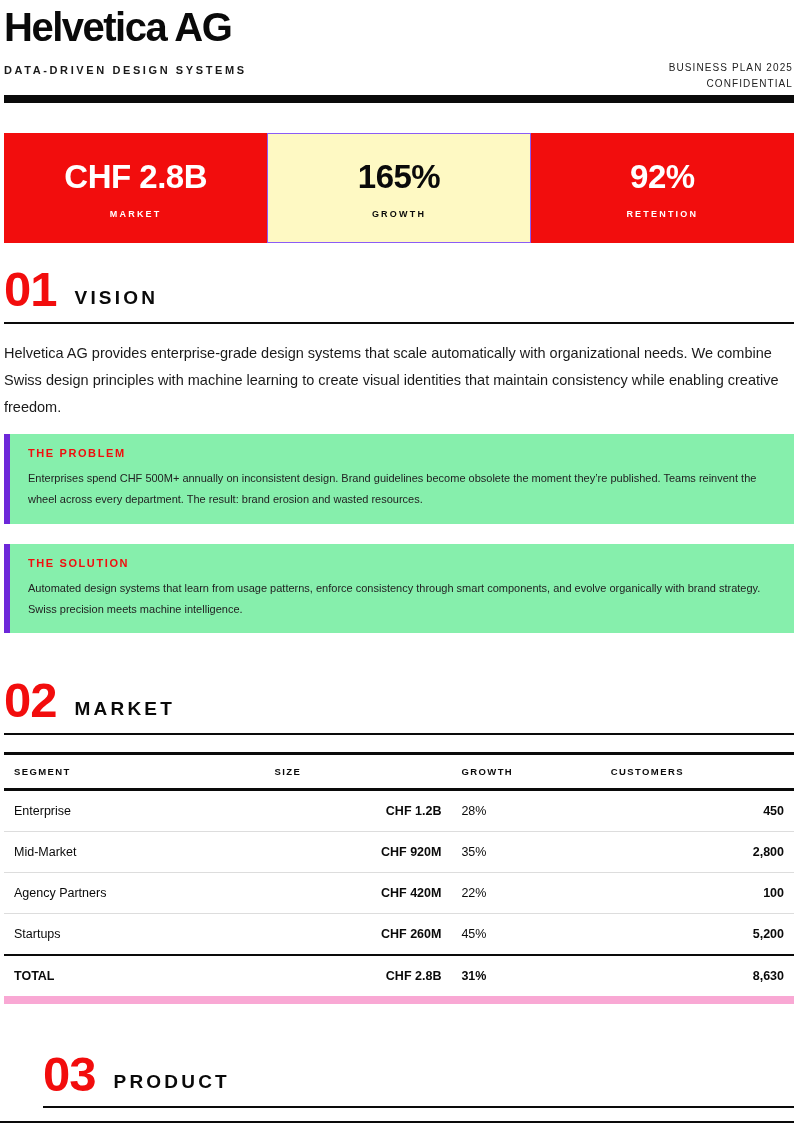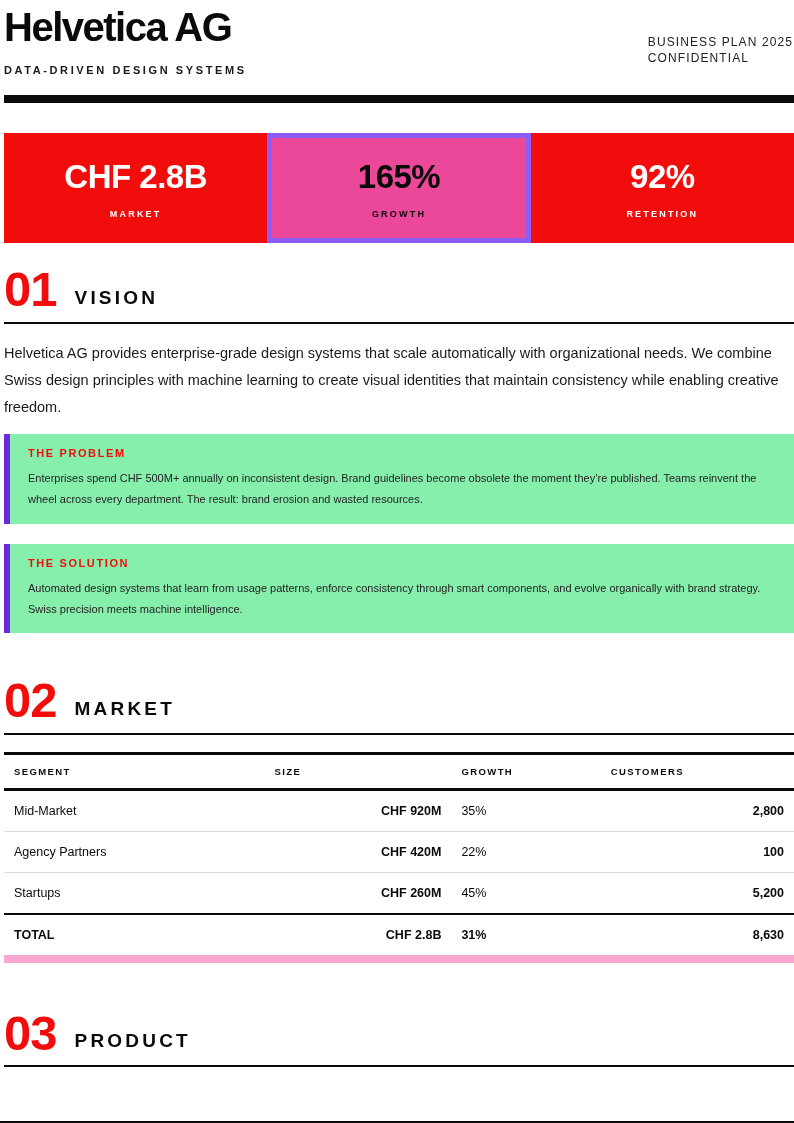--- a/index.html
+++ b/index.html
@@ -30,22 +30,23 @@
   .tagline {
     margin-top: 15px;
     font-size: 11px;
     font-weight: 700;
     letter-spacing: 2.6px;
     color: #1a1a1a;
   }
   .doc-meta {
     position: absolute;
     right: 1px;
-    top: 28px;
-    font-size: 12px;
+    top: 54px;
+    text-align: right;
+    font-size: 10px;
     letter-spacing: 1.1px;
     color: #222;
     line-height: 16px;
   }
   .header-bar {
     margin-top: 19px;
     height: 8px;
     background: #0a0a0a;
   }
 
@@ -56,21 +57,21 @@
     grid-template-columns: 1fr 1fr 1fr;
     height: 110px;
   }
   .stat-box {
     display: flex;
     flex-direction: column;
     align-items: center;
     justify-content: center;
   }
   .stat-box.red { background: #f20d0d; color: #fff; }
-  .stat-box.white { background: #ec4899; color: #0a0a0a; border: 5px solid #8b5cf6; }
+  .stat-box.white { background: #fef9c3; color: #0a0a0a; border: 1px solid #8b5cf6; }
   .stat-value {
     font-size: 33px;
     font-weight: 700;
     letter-spacing: -0.5px;
   }
   .stat-label {
     margin-top: 13px;
     font-size: 9px;
     font-weight: 700;
     letter-spacing: 2.2px;
@@ -96,21 +97,21 @@
     margin-left: 18px;
     margin-bottom: 4px;
   }
   .section-rule {
     margin-top: 9px;
     height: 2px;
     background: #0a0a0a;
   }
   .sec-vision { margin-top: 23px; }
   .sec-market { margin-top: 44px; }
-  .sec-product { margin-top: 47px; }
+  .sec-product { margin-top: 47px; margin-left: 39px; }
 
   
   .intro {
     margin-top: 16px;
     font-size: 14.5px;
     line-height: 1.86;
     color: #1a1a1a;
     max-width: 786px;
   }
   .callout {
@@ -242,20 +243,26 @@
       <thead>
         <tr>
           <th>SEGMENT</th>
           <th>SIZE</th>
           <th>GROWTH</th>
           <th>CUSTOMERS</th>
         </tr>
       </thead>
       <tbody>
         <tr>
+          <td>Enterprise</td>
+          <td>CHF 1.2B</td>
+          <td>28%</td>
+          <td>450</td>
+        </tr>
+        <tr>
           <td>Mid-Market</td>
           <td>CHF 920M</td>
           <td>35%</td>
           <td>2,800</td>
         </tr>
         <tr>
           <td>Agency Partners</td>
           <td>CHF 420M</td>
           <td>22%</td>
           <td>100</td>

